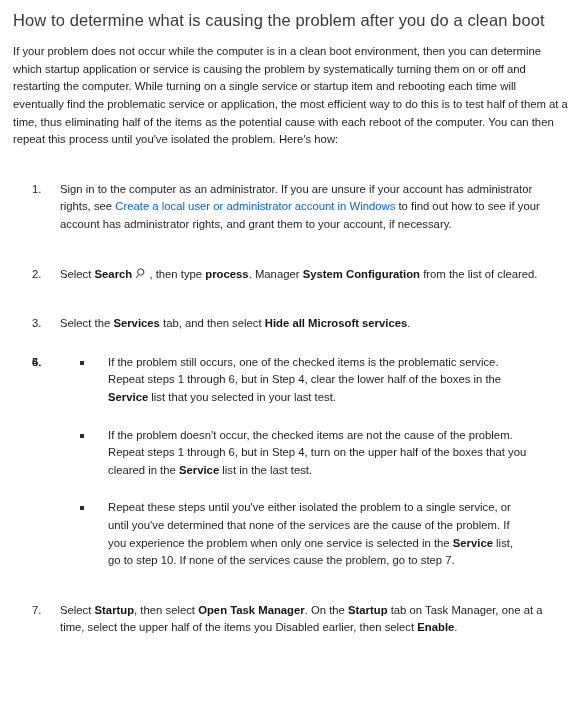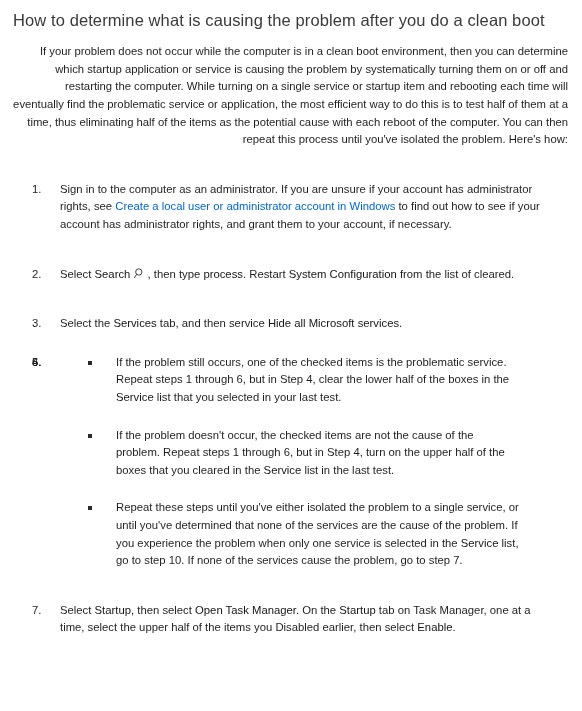--- a/index.html
+++ b/index.html
@@ -31,21 +31,20 @@
     padding: 9px 14px 0 13px;
     line-height: 1.35;
     white-space: nowrap;
   }
   .intro {
     font-size: 11.3px;
     line-height: 17.6px;
     color: #1f1f1f;
     margin: 0;
     padding: 12px 14px 0 13px;
-    text-align: right;
   }
   ol.steps {
     list-style: none;
     margin: 0;
     padding: 0;
     counter-reset: stepnum;
   }
   li.step {
     position: relative;
     counter-increment: stepnum;
@@ -64,21 +63,21 @@
     font-size: 11.3px;
     line-height: 17.6px;
     color: #1f1f1f;
   }
   li.step .step-text {
     display: block;
     margin-top: 32px;
   }
   ul.subs {
     list-style: none;
-    margin: 8px;
+    margin: 0;
     padding: 0;
   }
   li.sub {
     position: relative;
     padding: 0 30px 0 28px;
     margin-top: 20px;
     font-size: 11.3px;
     line-height: 17.6px;
     color: #1f1f1f;
   }
@@ -88,21 +87,21 @@
     top: 7px;
     width: 4px;
     height: 4px;
     background: #2b2b2b;
   }
   .sublist-wrap {
     padding-left: 20px;
     margin-top: 0;
   }
   b, strong {
-    font-weight: 400;
+    font-weight: 700;
     color: #151515;
   }
   a.doclink {
     color: #0066cc;
     text-decoration: none;
   }
   .search-icon {
     display: inline-block;
     vertical-align: -2px;
     width: 12px;
@@ -123,25 +122,25 @@
   <ol class="steps" id="steps-root">
       <li class="step">
         <span class="num">1.</span>
         <span class="step-text"><span>Sign in to the computer as an administrator. If you are unsure if your account has administrator rights, see </span><a class="doclink" href="#">Create a local user or administrator account in Windows</a><span> to find out how to see if your account has administrator rights, and grant them to your account, if necessary.</span></span>
       </li>
       <li class="step">
         <span class="num">2.</span>
         <span class="step-text"><span>Select </span><b>Search</b><span> </span><span class="search-icon"><svg viewBox="0 0 16 16" width="12" height="13">
               <circle cx="6.4" cy="6.0" r="4.2" fill="none" stroke="#2b2b2b" stroke-width="1.2"></circle>
               <line x1="3.2" y1="9.6" x2="0.6" y2="13.6" stroke="#2b2b2b" stroke-width="1.2" stroke-linecap="round"></line>
-            </svg></span><span>, then type </span><b>process</b><span>. Restart </span><b>System Configuration</b><span> from the list of cleared.</span></span>
+            </svg></span><span>, then type </span><b>process</b><span>. Manager </span><b>System Configuration</b><span> from the list of cleared.</span></span>
       </li>
       <li class="step">
         <span class="num">3.</span>
-        <span class="step-text"><span>Select the </span><b>Services</b><span> tab, and then service </span><b>Hide all Microsoft services</b><span>.</span></span>
+        <span class="step-text"><span>Select the </span><b>Services</b><span> tab, and then select </span><b>Hide all Microsoft services</b><span>.</span></span>
       </li>
       <li class="step">
         <span class="num">4.</span>
       </li>
       <li class="step">
         <span class="num">5.</span>
       </li>
       <li class="step">
         <span class="num">6.</span>
         <div class="sublist-wrap">

